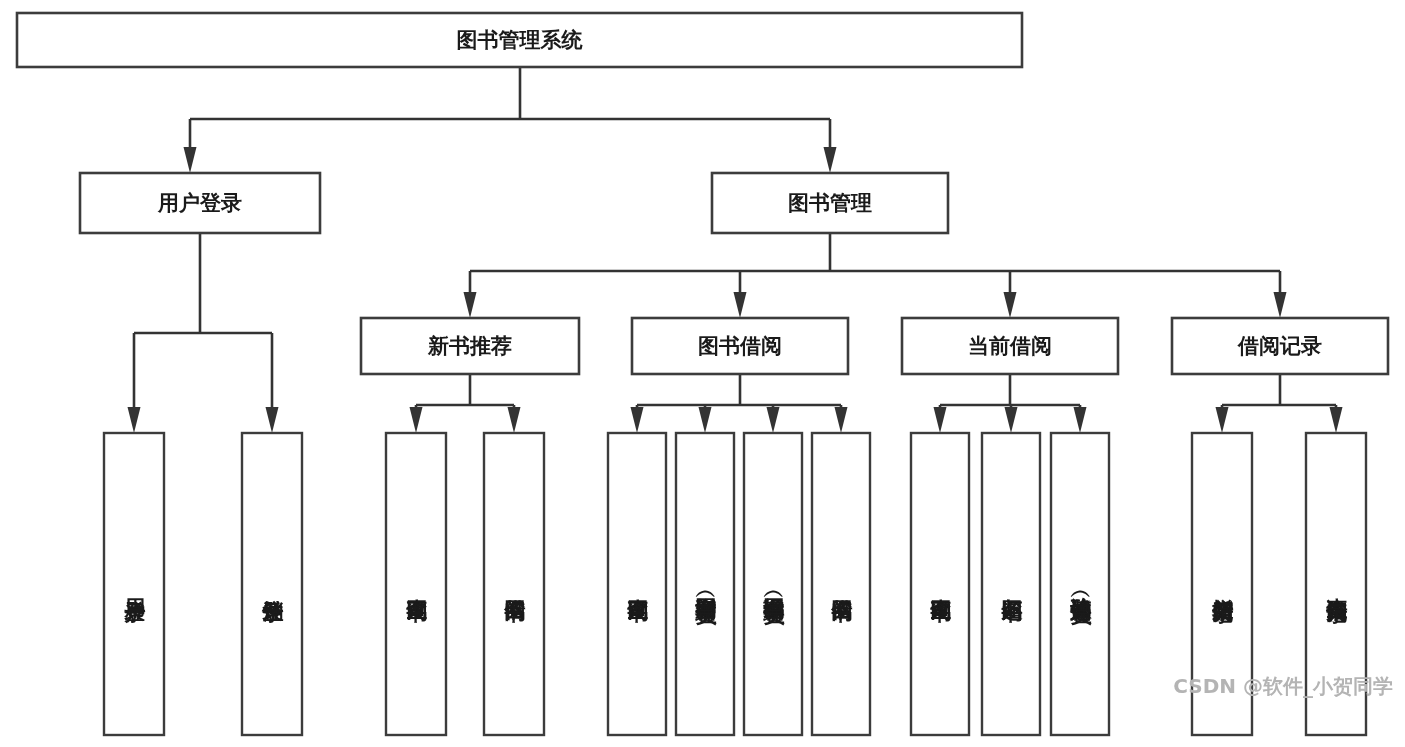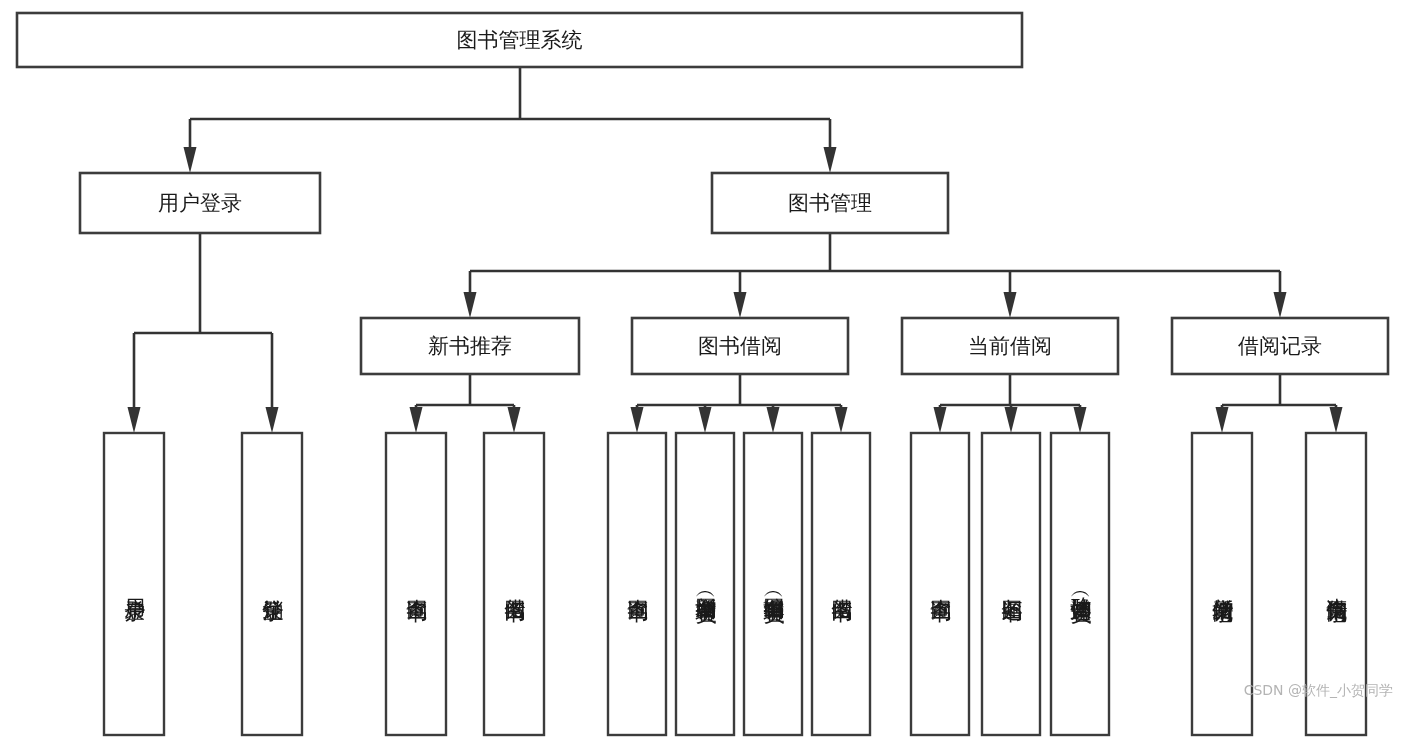--- a/index.html
+++ b/index.html
@@ -12,20 +12,21 @@
     width: 1405px;
     height: 747px;
     overflow: hidden;
     font-family: "DejaVu Sans", "Liberation Sans", sans-serif;
   }
   #diagram-root {
     position: relative;
     width: 1405px;
     height: 706px;
     background: #ffffff;
+    font-weight: bold;
   }
   svg.diagram-canvas {
     position: absolute;
     left: 0;
     top: 0;
     width: 1405px;
     height: 747px;
     display: block;
   }
   .node-box {
@@ -68,21 +69,21 @@
     align-items: center;
     justify-content: center;
     text-align: center;
     box-sizing: border-box;
     pointer-events: none;
     white-space: nowrap;
   }
   .watermark {
     position: absolute;
     font-family: "DejaVu Sans", "Liberation Sans", sans-serif;
-    font-size: 14px;
+    font-size: 20px;
     color: #b4b4b4;
     right: 12px;
     bottom: 6px;
     white-space: nowrap;
   }
 </style>
 </head>
 <body>
 
 <div id="diagram-root">

